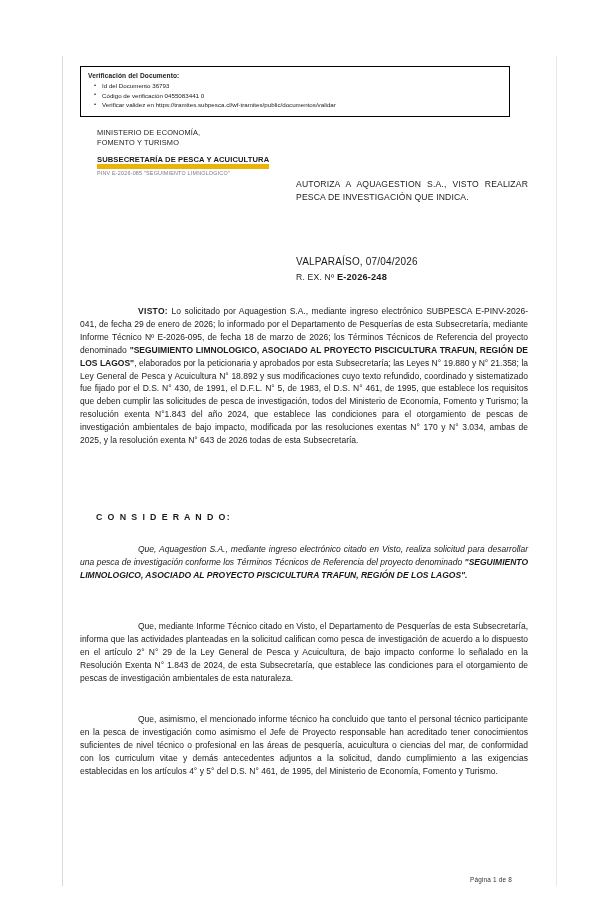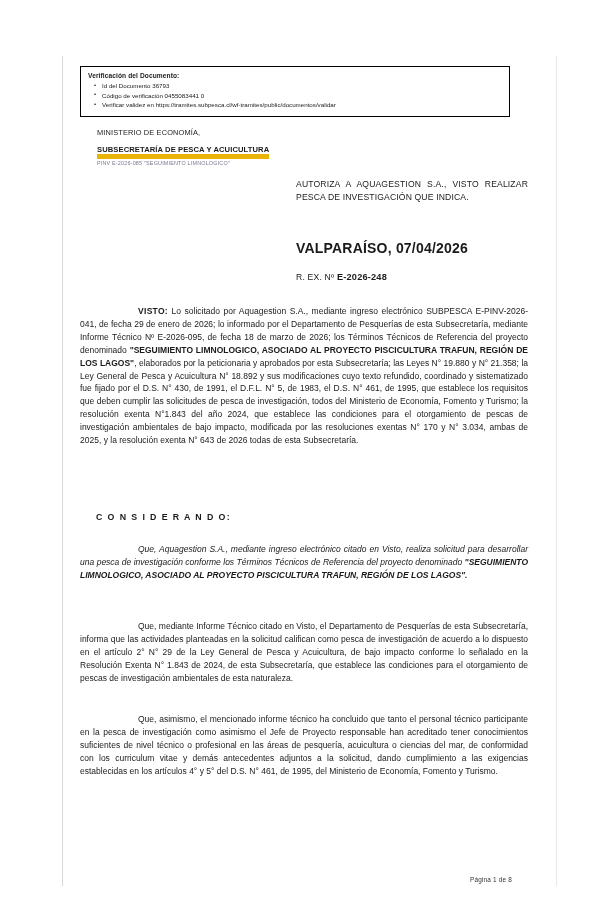--- a/index.html
+++ b/index.html
@@ -113,23 +113,23 @@
     width: 232px;
     font-size: 8.6px;
     line-height: 1.55;
     text-align: justify;
     text-align-last: left;
     letter-spacing: 0.15px;
   }
   .place-date {
     position: absolute;
     left: 296px;
-    top: 240px;
-    font-size: 14px;
-    font-weight: bold;
+    top: 256px;
+    font-size: 10px;
+    font-weight: normal;
     letter-spacing: 0.2px;
   }
   .res-number {
     position: absolute;
     left: 296px;
     top: 272px;
     font-size: 8.6px;
     letter-spacing: 0.2px;
   }
   .res-number b {
@@ -185,20 +185,21 @@
     <div class="verif-title">Verificación del Documento:</div>
     <ul class="verif-list">
       <li>Id del Documento  36793</li>
       <li>Código de verificación  0455083441 0</li>
       <li>Verificar validez en https://tramites.subpesca.cl/wf-tramites/public/documentos/validar</li>
     </ul>
   </div>
 
   <div class="letterhead">
     <div class="lh-line1">MINISTERIO DE ECONOMÍA,</div>
+    <div class="lh-line2">FOMENTO Y TURISMO</div>
     <div class="lh-line3">SUBSECRETARÍA DE PESCA Y ACUICULTURA</div>
     <div class="lh-stamp">PINV E-2026-085 "SEGUIMIENTO LIMNOLOGICO"</div>
   </div>
 
   <div class="doc-title">AUTORIZA A AQUAGESTION S.A., VISTO REALIZAR PESCA DE INVESTIGACIÓN QUE INDICA.</div>
 
   <div class="place-date">VALPARAÍSO, 07/04/2026</div>
 
   <div class="res-number">
     <span>R. EX. Nº </span><b>E-2026-248</b>

